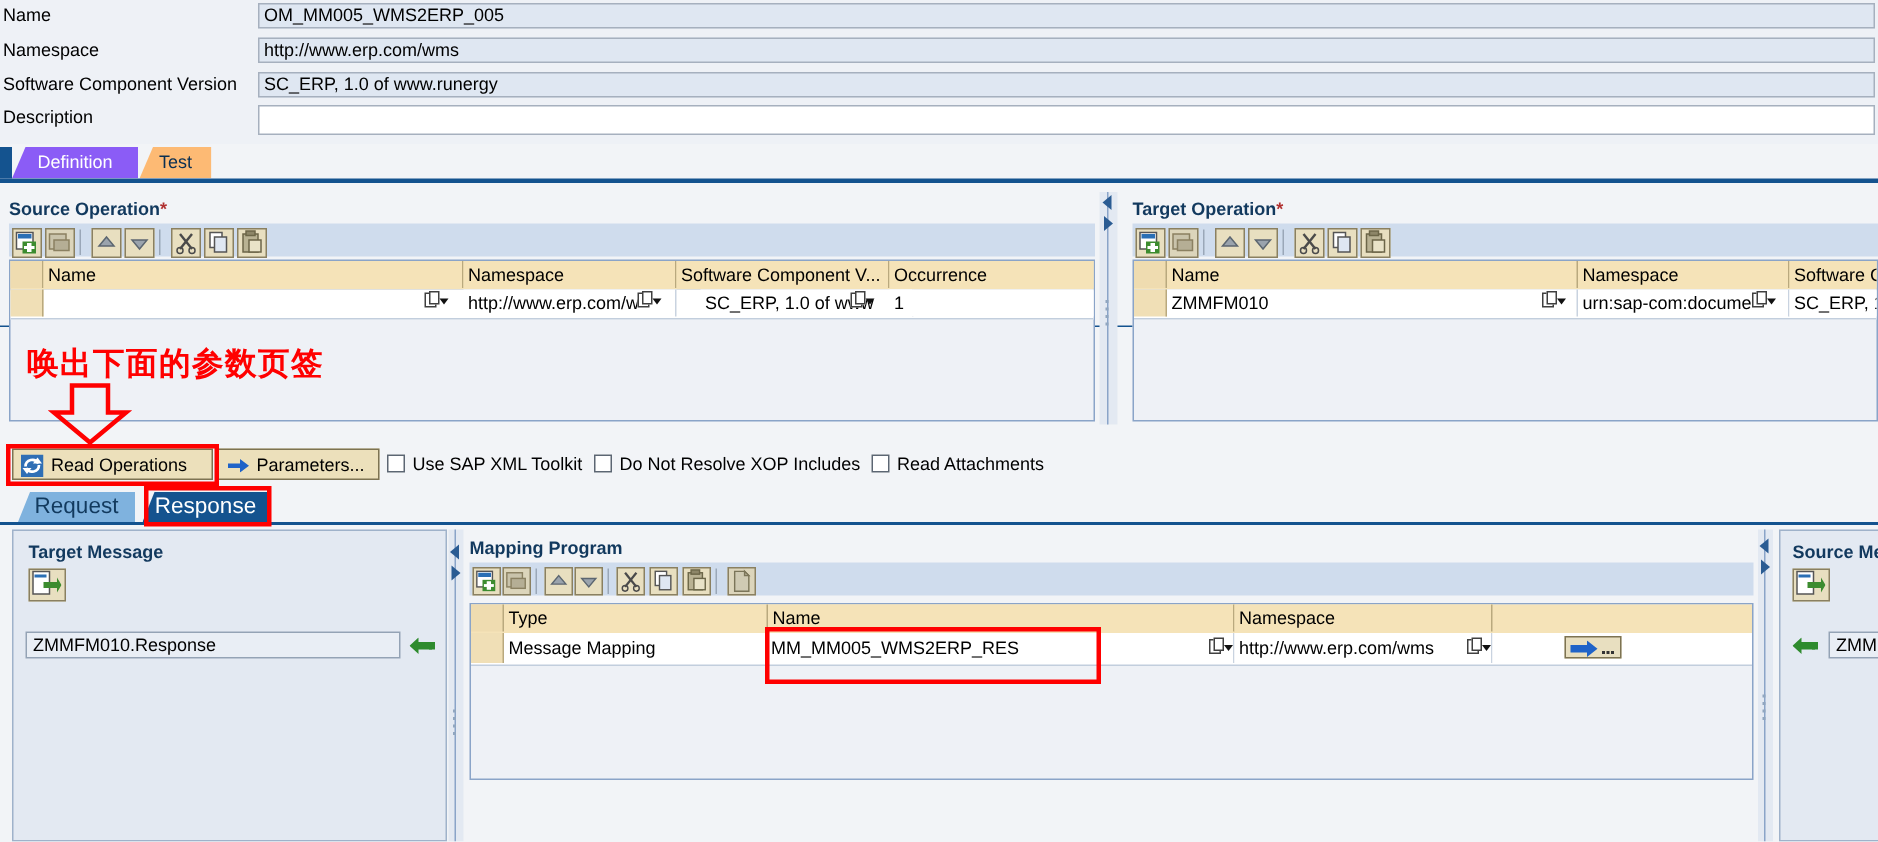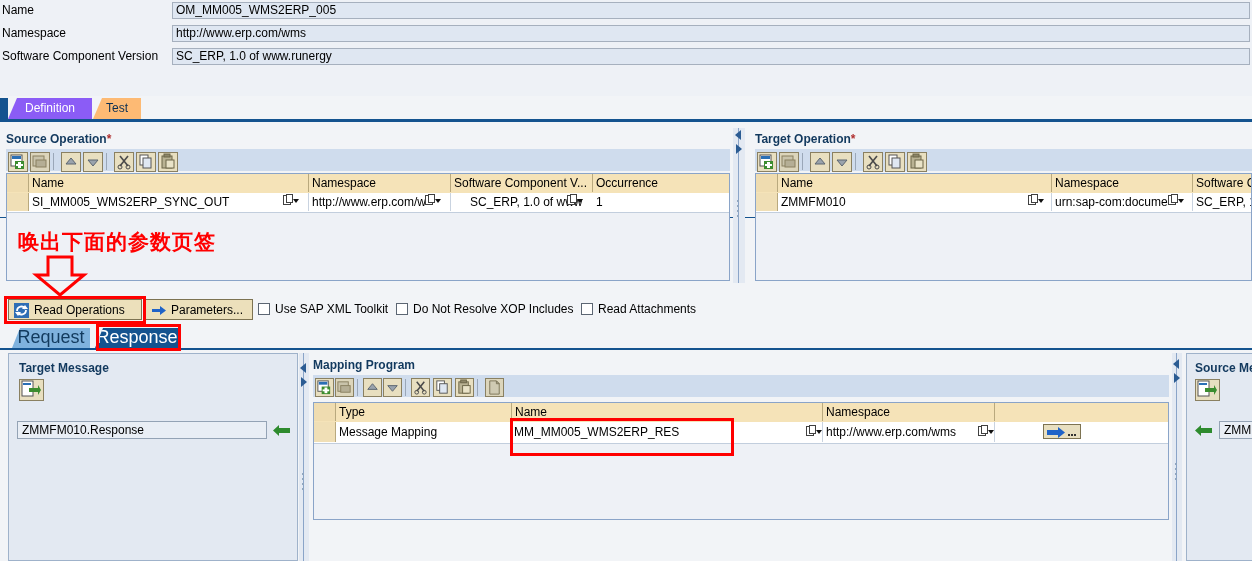--- a/index.html
+++ b/index.html
@@ -76,21 +76,21 @@
     background:#ece0bb;border:1px solid #7d7352;box-sizing:border-box;
     font-size:12px;color:#000;white-space:nowrap;padding-left:25px;
   }
   .cb-wrap{position:absolute;height:16px;font-size:12px;white-space:nowrap;color:#000;}
   .cbox{position:absolute;left:0;top:1px;width:12px;height:12px;border:1px solid #5c6673;background:#fff;box-sizing:border-box;}
   .cb-label{position:absolute;left:17px;top:0;line-height:14px;}
 
   
   .subtab{
     position:absolute;top:0;height:20px;line-height:19px;text-align:center;
-    font-size:18px;box-sizing:border-box;
+    font-size:15px;box-sizing:border-box;
     -webkit-clip-path:polygon(8px 0,100% 0,100% 100%,0 100%);
     clip-path:polygon(8px 0,100% 0,100% 100%,0 100%);
   }
   .subtab.inactive{background:#7fb2de;color:#123a5e;}
   .subtab.active{background:#14538f;color:#fff;}
 
   
   .mpanel{position:absolute;background:#e3e9f2;border:1px solid #9fb2ca;box-sizing:border-box;}
   .mfield{
     position:absolute;height:18px;line-height:17px;background:#e9eef5;
@@ -131,20 +131,24 @@
   <div class="form-row" style="top:25px;">
     <span class="form-label">Namespace</span>
     <div class="form-field">http://www.erp.com/wms</div>
   </div>
 
   <div class="form-row" style="top:48px;">
     <span class="form-label">Software Component Version</span>
     <div class="form-field">SC_ERP, 1.0 of www.runergy</div>
   </div>
 
+  <div class="form-row" style="top:70px;">
+    <span class="form-label">Description</span>
+    <div class="form-field editable" style="height:20px;"></div>
+  </div>
 </div>
 
 <div id="main-tabstrip">
   <div id="main-tab-underline2"></div>
   <div class="tab active" style="left:8px;width:84px;">
     <span>Definition</span>
   </div>
   <div class="tab inactive" style="left:93px;width:48px;">
     <span>Test</span>
   </div>
@@ -210,21 +214,20 @@
 <div class="tbl" style="left:6px;top:173px;width:724px;height:108px;">
   <div class="tbl-head" style="width:722px;">
     <div class="th gutter" style="left:0;width:22px;"></div>
     <div class="th" style="left:22px;width:280px;">Name</div>
     <div class="th" style="left:302px;width:142px;">Namespace</div>
     <div class="th" style="left:444px;width:142px;">Software Component V...</div>
     <div class="th" style="left:586px;width:136px;border-right:0;">Occurrence</div>
   </div>
   <div class="tr" style="top:19px;width:722px;">
     <div class="td gutter" style="left:0;width:22px;"></div>
-    <div class="td" style="left:22px;width:280px;">SI_MM005_WMS2ERP_SYNC_OUT</div>
     <div class="cellhelp" style="left:276px;">
         <span class="vh-page"></span>
         <span class="vh-caret"></span>
       </div>
     <div class="td" style="left:302px;width:142px;">http://www.erp.com/w</div>
     <div class="cellhelp" style="left:418px;">
         <span class="vh-page"></span>
         <span class="vh-caret"></span>
       </div>
     <div class="td" style="left:460px;width:142px;">SC_ERP, 1.0 of www</div>

